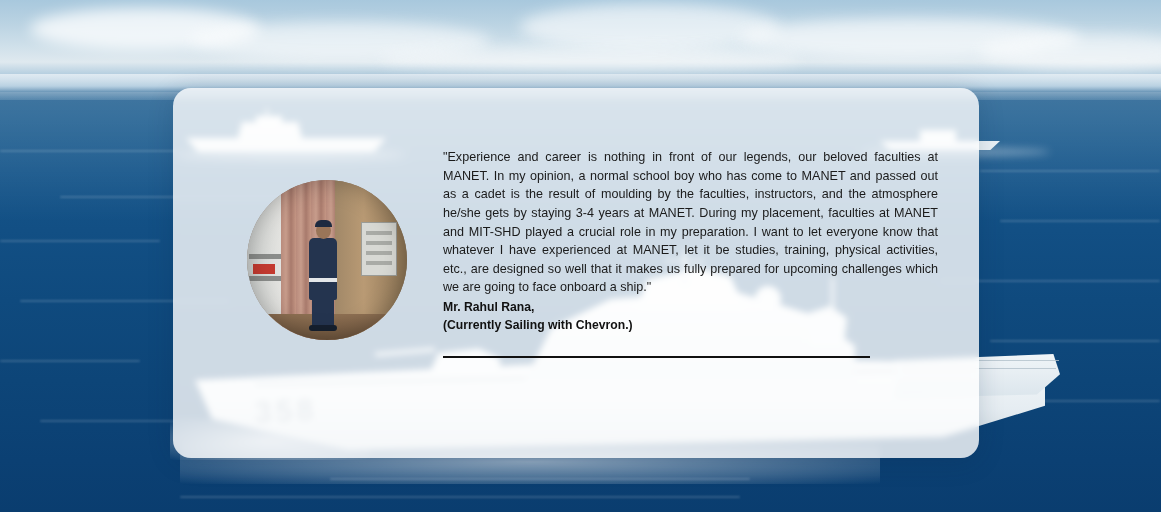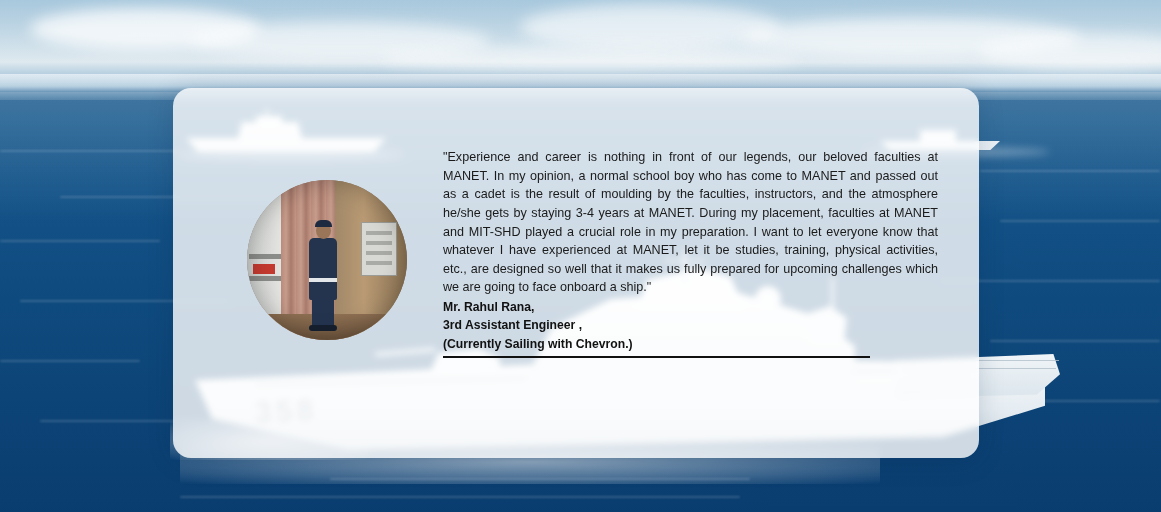--- a/index.html
+++ b/index.html
@@ -404,20 +404,19 @@
       <div class="person-shoes"></div>
       <div class="vignette"></div>
     </div>
 
     <div class="quote-block">
       <p class="quote-text">"Experience and career is nothing in front of our legends, our beloved faculties at MANET. In my opinion, a normal school boy who has come to MANET and passed out as a cadet is the result of moulding by the faculties, instructors, and the atmosphere he/she gets by staying 3-4 years at MANET. During my placement, faculties at MANET and MIT-SHD played a crucial role in my preparation. I want to let everyone know that whatever I have experienced at MANET, let it be studies, training, physical activities, etc., are designed so well that it makes us fully prepared for upcoming challenges which we are going to face onboard a ship."</p>
     </div>
 
     <div class="attribution">
       <div>Mr. Rahul Rana,</div>
-      <div>3rd Assistant Engineer ,</div>
       <div>(Currently Sailing with Chevron.)</div>
     </div>
 
     <div class="divider"></div>
   </div>
 
 </div>
 
 </body></html>

